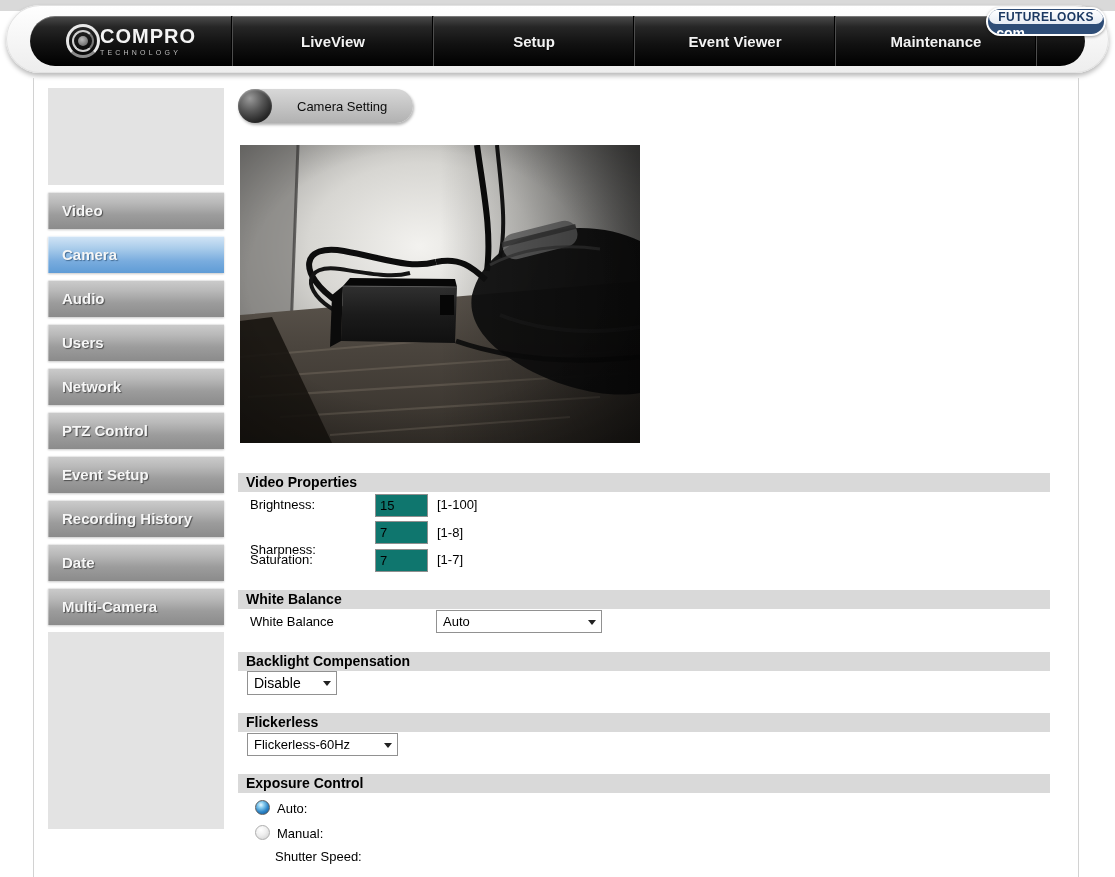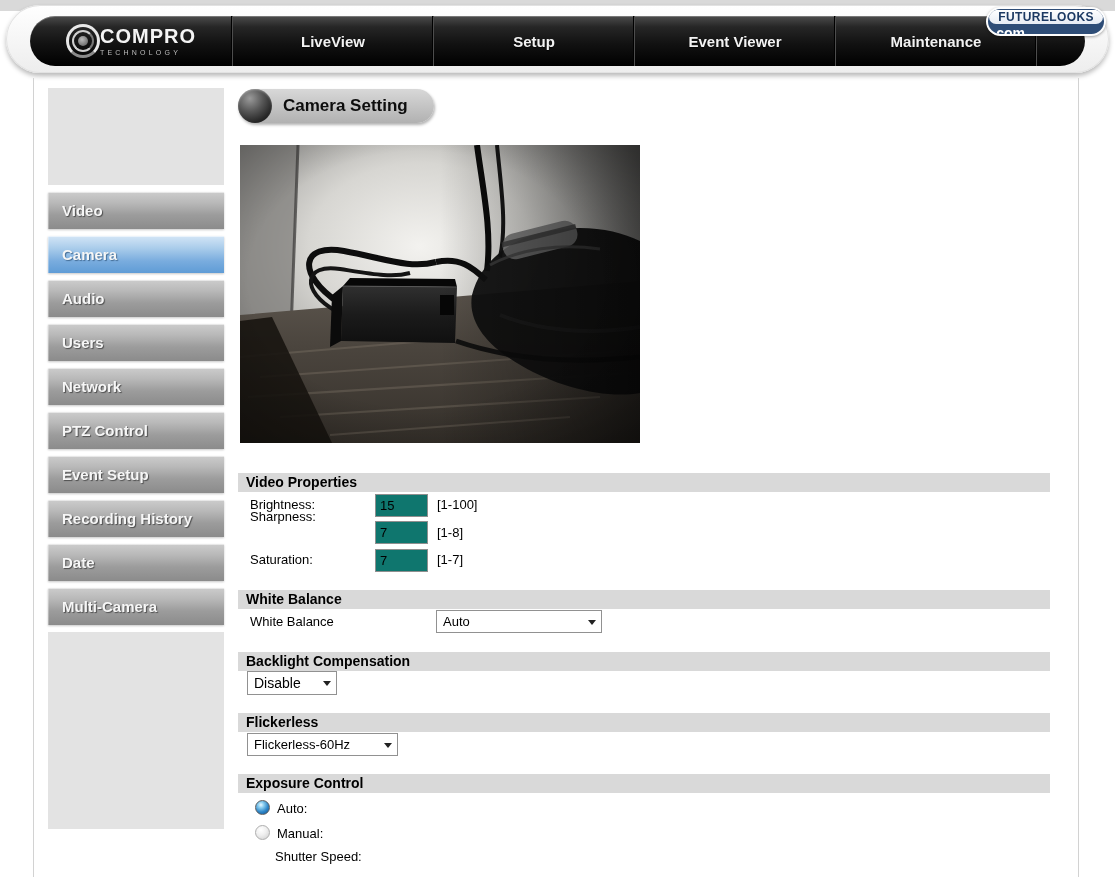--- a/index.html
+++ b/index.html
@@ -61,21 +61,21 @@
               text-shadow:1px 1px 1px rgba(60,100,140,0.9); }
 
   
   .title-pill { position:absolute; left:238px; top:89px; height:34px; border-radius:17px;
                 display:inline-flex; align-items:center; padding-right:26px;
                 background:linear-gradient(#d8d8d8,#b1b1b1);
                 box-shadow:1px 2px 3px rgba(0,0,0,0.3); }
   .orb { width:34px; height:34px; border-radius:50%; flex:0 0 auto;
          background:radial-gradient(circle at 35% 28%, #9a9a9a 0%, #565656 40%, #1b1b1b 80%, #0a0a0a 100%);
          box-shadow:inset 0 1px 2px rgba(255,255,255,0.35); }
-  .title-text { margin-left:11px; font-weight:bold; font-size:17px; color:#0d0d0d; }
+  .title-text { margin-left:25px; font-weight:normal; font-size:13px; color:#0d0d0d; }
 
   
   .cam-wrap { position:absolute; left:240px; top:145px; width:400px; height:298px; }
 
   
   .sec-bar { position:absolute; left:238px; width:812px; height:19px; background:#d9d9d9;
              font-weight:bold; font-size:14px; line-height:19px; padding-left:8px; color:#000; }
   .lbl { position:absolute; font-size:13px; color:#000; }
   .num-input { position:absolute; width:53px; height:23px; border:1px solid #8f8f8f;
                font-family:"Liberation Sans",sans-serif; font-size:13px; padding:1px 4px;
@@ -218,21 +218,21 @@
       <rect x="200" y="0" width="200" height="298" fill="url(#rightDark)"></rect>
       <rect width="400" height="298" fill="url(#vign)"></rect>
     </svg>
   </div>
 
   <div class="sec-bar" style="top:473px">Video Properties</div>
   <span class="lbl" style="left:250px; top:497px">Brightness:</span>
   <input class="num-input" style="left: 375px; top: 494px;" value="15">
   <span class="lbl" style="left:437px; top:497px">[1-100]</span>
 
-  <span class="lbl" style="left:250px; top:509px">Sharpness:</span>
+  <span class="lbl" style="left:250px; top:542px">Sharpness:</span>
   <input class="num-input" style="left: 375px; top: 521px;" value="7">
   <span class="lbl" style="left:437px; top:525px">[1-8]</span>
 
   <span class="lbl" style="left:250px; top:552px">Saturation:</span>
   <input class="num-input" style="left: 375px; top: 549px;" value="7">
   <span class="lbl" style="left:437px; top:552px">[1-7]</span>
 
   <div class="sec-bar" style="top:590px">White Balance</div>
   <span class="lbl" style="left:250px; top:614px">White Balance</span>
   <div class="dropdown" style="left:436px; top:610px; width:166px">

